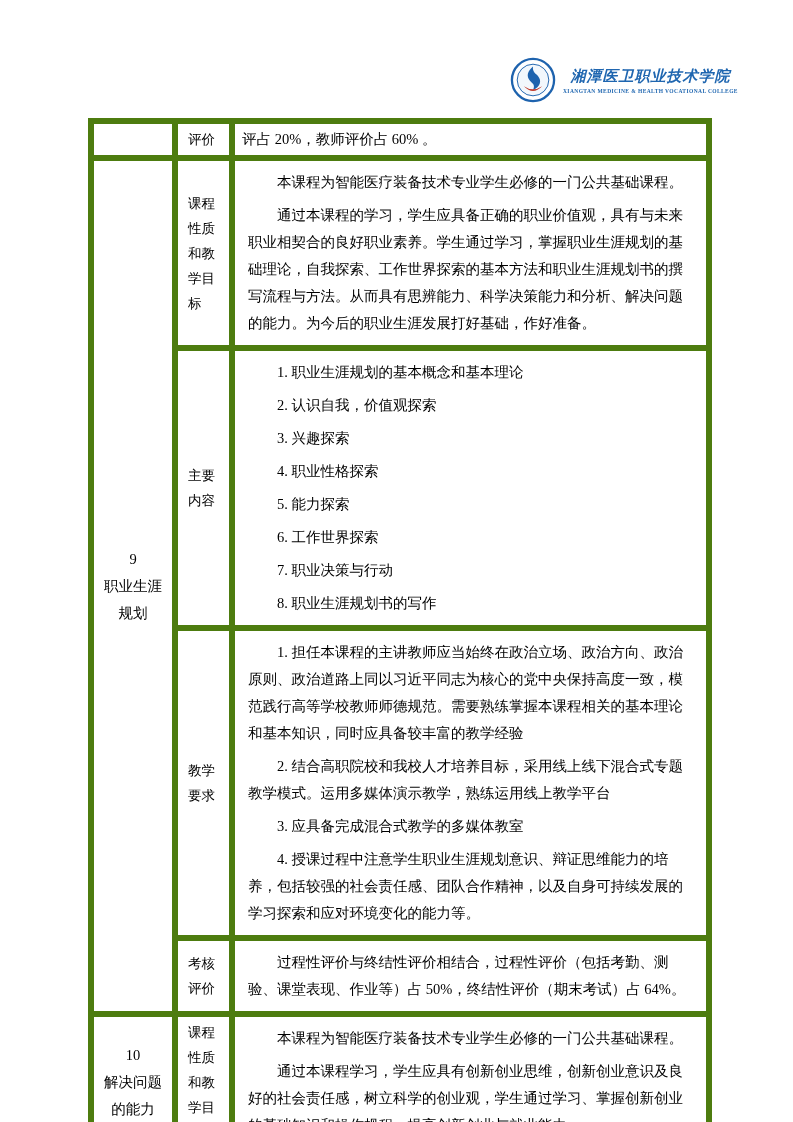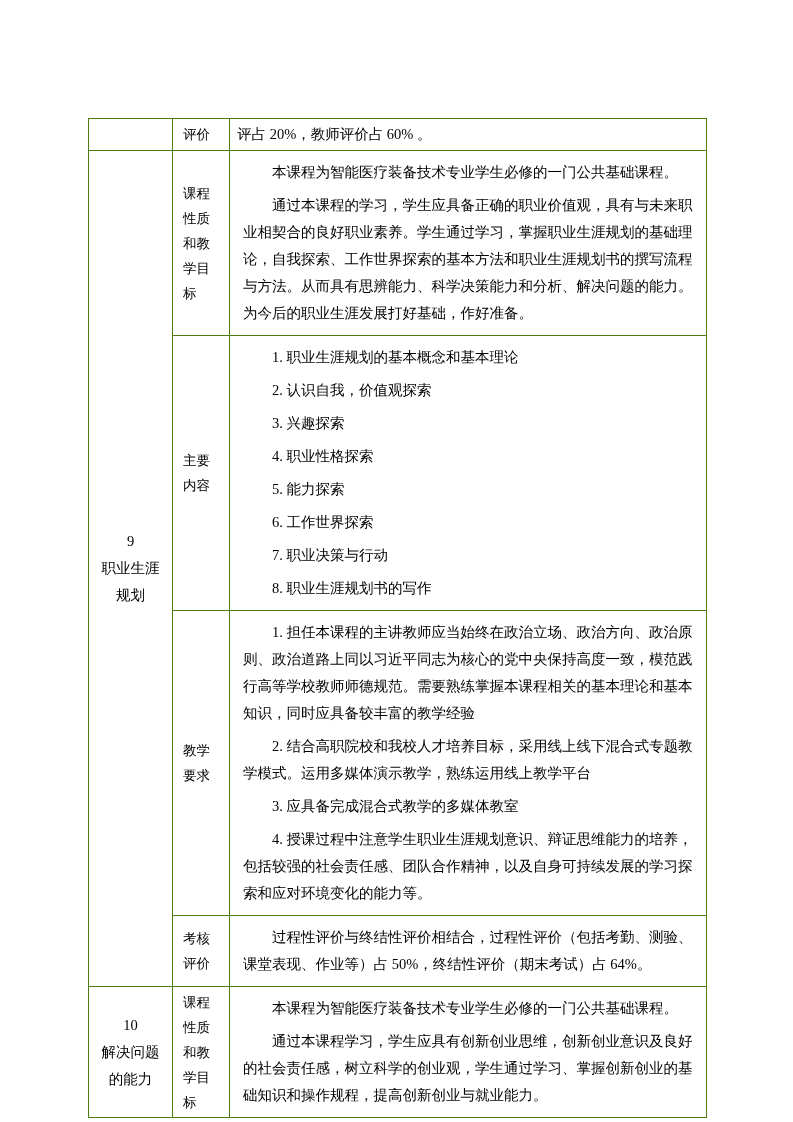--- a/index.html
+++ b/index.html
@@ -51,21 +51,21 @@
     left: 88px;
     top: 118px;
     width: 618px;
     border-collapse: collapse;
     table-layout: fixed;
   }
   col.c1 { width: 84px; }
   col.c2 { width: 57px; }
   col.c3 { width: 477px; }
   td {
-    border: 1px solid #4d7c0f;
+    border: 6px solid #4d7c0f;
     vertical-align: middle;
   }
   td.col1 {
     text-align: center;
     font-size: 14.5px;
     line-height: 27px;
     padding: 2px 7px;
   }
   td.col2 {
     font-size: 13.5px;
@@ -96,20 +96,32 @@
     width: 100%;
     text-align: center;
     font-size: 13px;
   }
 </style>
 </head>
 <body>
 
 <div class="page">
 
+  <div class="logo-block">
+    <svg class="emblem" width="46" height="46" viewBox="0 0 48 48" aria-hidden="true">
+      <circle cx="24" cy="24" r="22" fill="#ffffff" stroke="#1e63ae" stroke-width="2.4"></circle>
+      <circle cx="24" cy="24" r="16.5" fill="#f2f7fc" stroke="#1e63ae" stroke-width="1"></circle>
+      <path d="M24 10 c-5.5 4.5 -7.5 10 -3 15 c2.2 2.6 5.8 3.6 3 9.5 c7.5 -3 9.5 -9.5 5.2 -14.6 c-2.2 -2.6 -6 -3.9 -5.2 -9.9 z" fill="#1e63ae"></path>
+      <path d="M14.5 30.5 q9.5 6.5 19 0 q-9.5 10 -19 0 z" fill="#c0392b"></path>
+    </svg>
+    <div class="logo-text">
+      <div class="zh">湘潭医卫职业技术学院</div>
+      <div class="en">XIANGTAN MEDICINE &amp; HEALTH VOCATIONAL COLLEGE</div>
+    </div>
+  </div>
 
   <table class="doc-table">
     <colgroup>
         <col class="c1">
         <col class="c2">
         <col class="c3">
       </colgroup>
 
     <tbody>
         <tr class="r-carryover">

